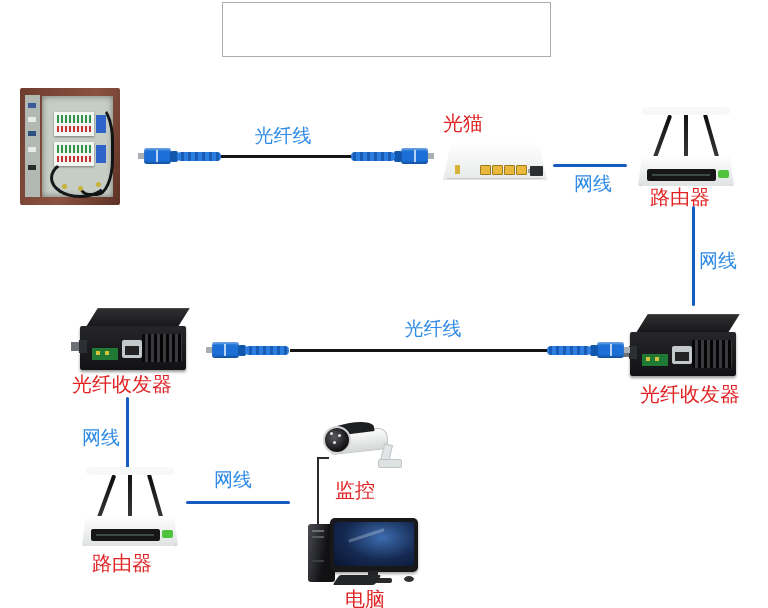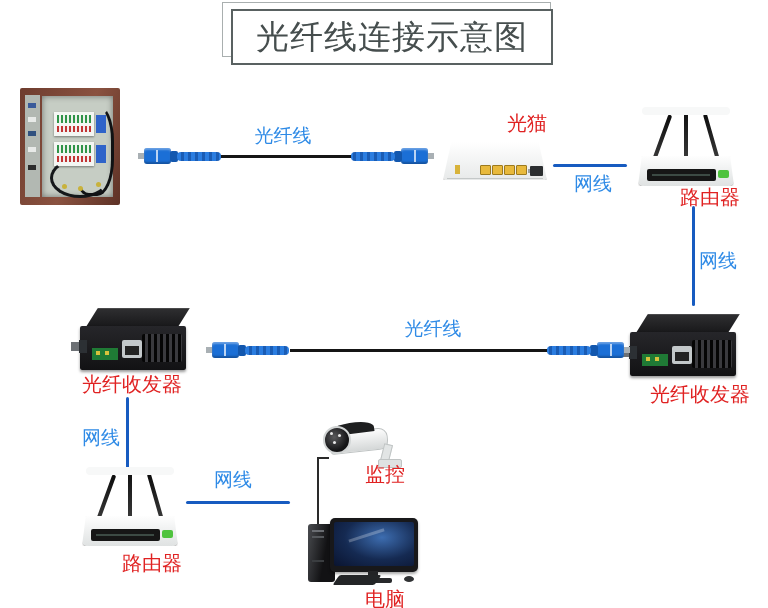--- a/index.html
+++ b/index.html
@@ -12,21 +12,21 @@
 
   
   .title-outer { left:222px; top:2px; width:327px; height:53px; border:1px solid #a9afaf; }
   .title-inner {
     left:231px; top:9px; width:318px; height:52px; border:2px solid #596161; background:#fff;
     display:flex; align-items:center; justify-content:center;
     font-size:33px; color:#464e4e; letter-spacing:1px; font-weight:500;
   }
 
   
-  .lbl-red  { color:#e02222; font-size:20px; text-align:right; white-space:nowrap; }
+  .lbl-red  { color:#e02222; font-size:20px; text-align:left; white-space:nowrap; }
   .lbl-blue { color:#2e8ae6; font-size:19px; text-align:center; white-space:nowrap; }
 
   
   .bline-h { height:3px; background:#175bc0; border-radius:2px; }
   .bline-v { width:3px;  background:#175bc0; border-radius:2px; }
 
   
   .bracket-v { width:2px; background:#2a2a2a; }
   .bracket-h { height:2px; background:#2a2a2a; }
 
@@ -143,21 +143,20 @@
   .pc-kbd { position:absolute; left:36px; top:57px; width:42px; height:10px; background:#232527;
             transform:skewX(-34deg); border-radius:2px; }
   .pc-mouse { position:absolute; left:104px; top:58px; width:10px; height:6px; background:#303234; border-radius:50%; }
 </style>
 </head>
 <body>
 
 <div class="stage">
 
   <div class="abs title-outer"></div>
-  <div class="abs title-inner">光纤线连接示意图</div>
 
   <div class="abs splitter">
     <div class="sp-door"></div>
     <div class="sp-inner">
       <div class="sp-mod sp-m1">
           <div class="rg"></div>
           <div class="rr"></div>
         </div>
       <div class="sp-mod sp-m2">
           <div class="rg"></div>
@@ -272,21 +271,21 @@
   <div class="abs bracket-h" style="left:317px;top:457px;width:12px;"></div>
   <div class="abs bracket-h" style="left:317px;top:548px;width:12px;"></div>
 
   <div class="abs camera" style="left:320px;top:418px;">
     <div class="cam-body"></div>
       <div class="cam-shade"></div>
       <div class="cam-lens"></div>
     <div class="cam-arm"></div>
       <div class="cam-base"></div>
   </div>
-  <div class="abs lbl-red" style="left:335px;top:461px;width:70px;">监控</div>
+  <div class="abs lbl-red" style="left:335px;top:477px;width:70px;">监控</div>
 
   <div class="abs computer" style="left:300px;top:518px;">
     <div class="pc-tower"></div>
     <div class="pc-mon">
         <div class="pc-scr"></div>
       </div>
     <div class="pc-stand"></div>
       <div class="pc-base"></div>
     <div class="pc-kbd"></div>
       <div class="pc-mouse"></div>

